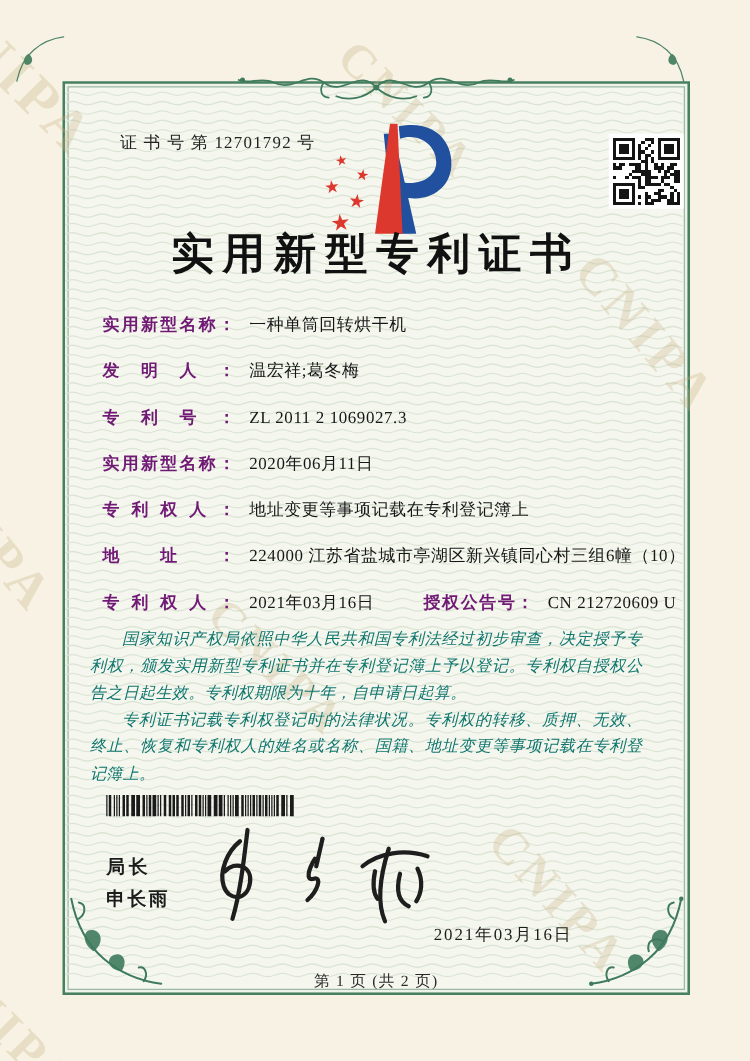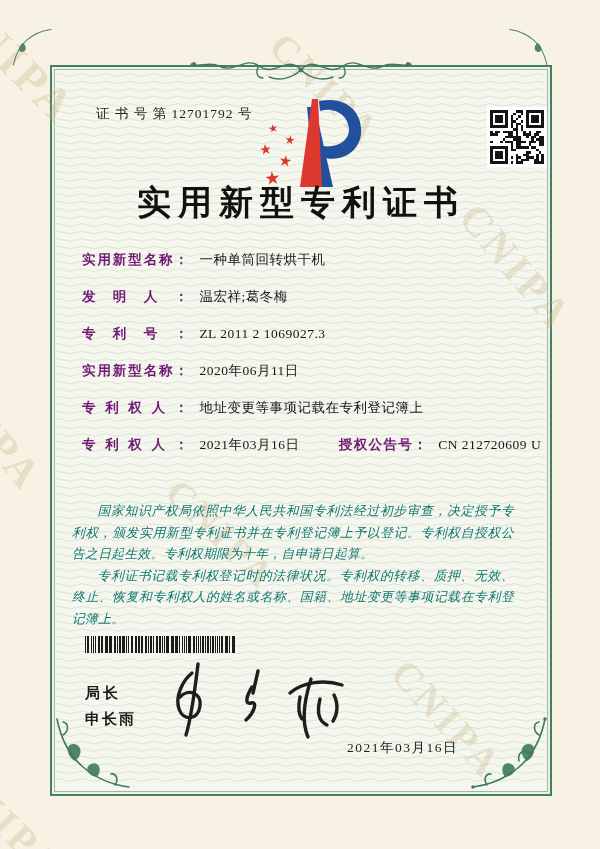--- a/index.html
+++ b/index.html
@@ -501,20 +501,24 @@
       </div>
       <div class="row">
         <span class="lbl">实用新型名称：</span>
         <span class="val">2020年06月11日</span>
       </div>
       <div class="row">
         <span class="lbl">专利权人：</span>
         <span class="val">地址变更等事项记载在专利登记簿上</span>
       </div>
       <div class="row">
+        <span class="lbl">地址：</span>
+        <span class="val">224000 江苏省盐城市亭湖区新兴镇同心村三组6幢（10）</span>
+      </div>
+      <div class="row">
         <span>
           <span class="lbl">专利权人：</span>
           <span class="val">2021年03月16日</span>
         </span>
         <span class="grant-pair2">
           <span class="lbl">授权公告号：</span>
           <span class="val">CN 212720609 U</span>
         </span>
       </div>
     </div>
@@ -537,20 +541,21 @@
         <path d="M110,14 L105,36"></path>
         <path d="M142,36 C155,25 176,22 194,28"></path>
         <path d="M163,22 C156,44 153,64 160,80"></path>
         <path d="M172,42 C169,54 170,64 179,68"></path>
         <path d="M186,38 C191,48 189,58 185,64"></path>
         <path d="M152,40 C150,50 151,58 154,62"></path>
       </g>
     </svg>
 
     <div class="issue-date">2021年03月16日</div>
+    <div class="page-number">第 1 页 (共 2 页)</div>
   </div>
 
   <div id="wm" class="wm-layer">
       <div class="wm" style="left: -28px; top: -18px; font-size: 46px; transform: rotate(45deg);">CNIPA</div>
       <div class="wm" style="left: 292px; top: 24px; font-size: 38px; transform: rotate(45deg);">CNIPA</div>
       <div class="wm" style="left: 486px; top: 194px; font-size: 42px; transform: rotate(50deg);">CNIPA</div>
       <div class="wm" style="left: -44px; top: 354px; font-size: 42px; transform: rotate(50deg);">CNIPA</div>
       <div class="wm" style="left: 416px; top: 650px; font-size: 40px; transform: rotate(48deg);">CNIPA</div>
       <div class="wm" style="left: -30px; top: 754px; font-size: 40px; transform: rotate(45deg);">CNIPA</div>
       <div class="wm" style="left: 188px; top: 470px; font-size: 38px; transform: rotate(45deg);">CNIPA</div>

